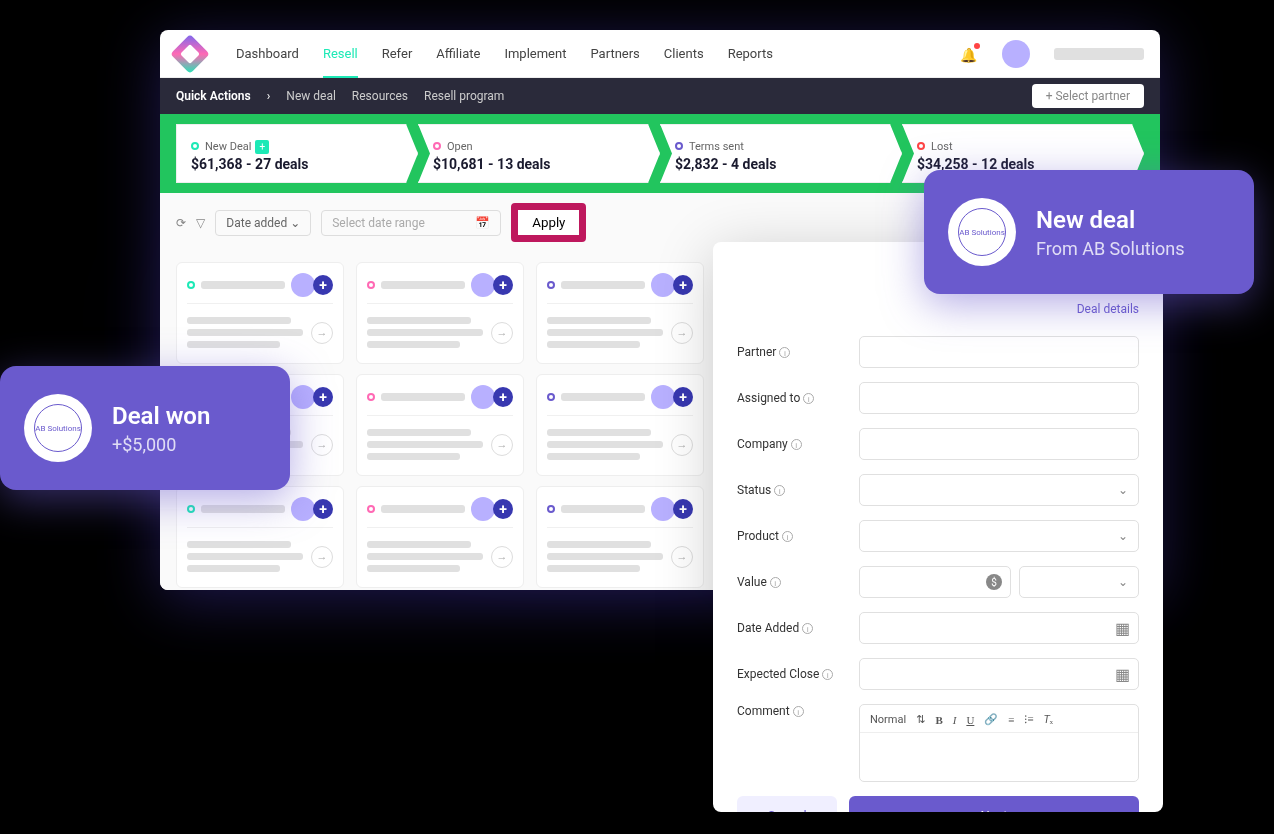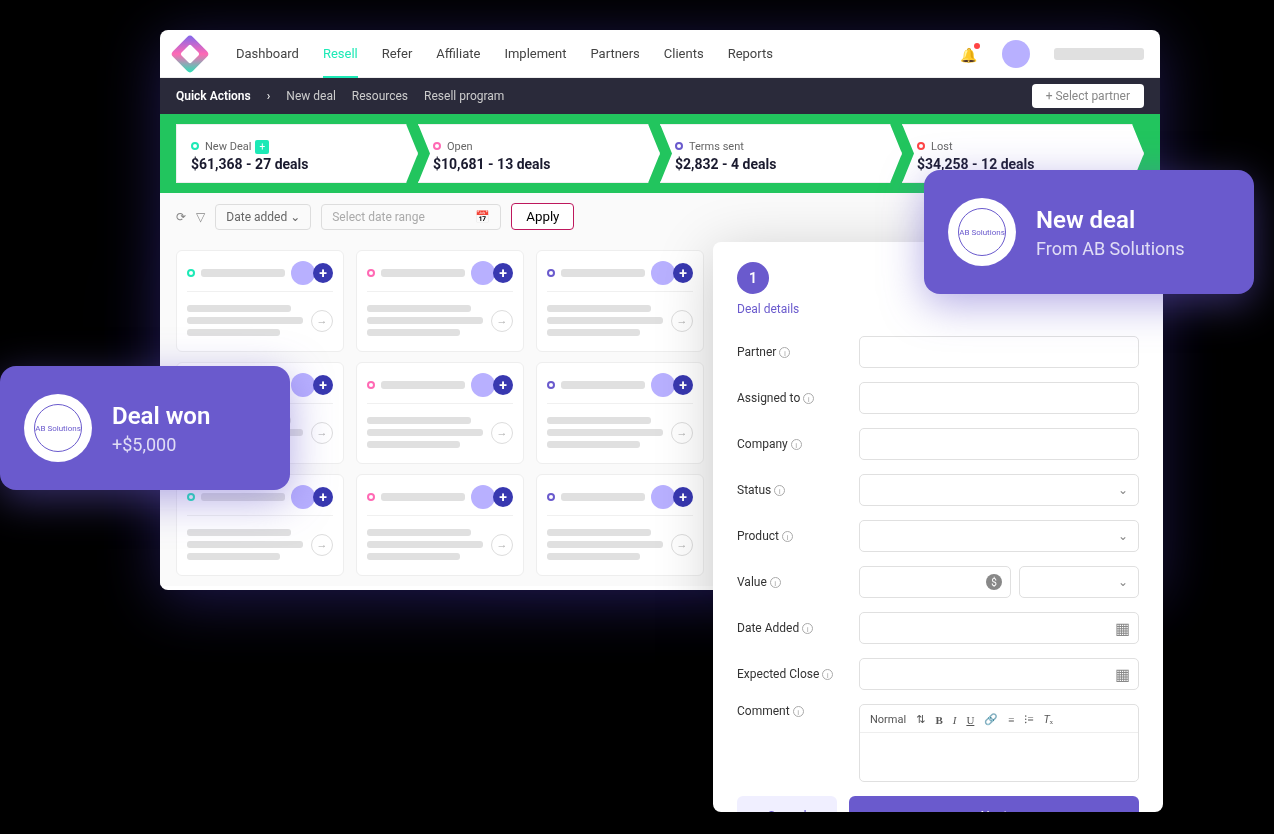--- a/index.html
+++ b/index.html
@@ -25,21 +25,21 @@
 .stage-card{flex:1;background:#fff;border:1px solid #eee;padding:10px 14px;position:relative;clip-path:polygon(0 0,calc(100% - 12px) 0,100% 50%,calc(100% - 12px) 100%,0 100%,12px 50%)}
 .stage-card:first-child{clip-path:polygon(0 0,calc(100% - 12px) 0,100% 50%,calc(100% - 12px) 100%,0 100%)}
 .stage-dot{display:inline-block;width:8px;height:8px;border:2px solid;border-radius:50%;margin-right:6px}
 .stage-name{font-size:11px;color:#666}
 .stage-amt{font-size:14px;font-weight:700;margin-top:2px;color:#1a1a2e}
 .stage-plus{display:inline-block;width:14px;height:14px;background:#1de9b6;color:#fff;text-align:center;line-height:14px;font-size:10px;border-radius:2px;margin-left:4px}
 .filter-bar{padding:10px 16px;display:flex;align-items:center;gap:10px;background:#fafafa;font-size:12px}
 .refresh-icon,.filter-icon{cursor:pointer;color:#888}
 .date-sel{border:1px solid #ddd;padding:5px 10px;border-radius:4px;color:#666;cursor:pointer}
 .date-range{border:1px solid #ddd;padding:5px 10px;border-radius:4px;color:#aaa;flex:0 0 180px;display:flex;justify-content:space-between;align-items:center}
-.apply-btn{border:1px solid #be185d;padding:5px 14px;border-radius:4px;background:#fff;cursor:pointer}
+.apply-btn{border:7px solid #be185d;padding:5px 14px;border-radius:4px;background:#fff;cursor:pointer}
 .board{padding:10px 16px;display:flex;gap:12px;background:#fafafa}
 .col{flex:0 0 168px;display:flex;flex-direction:column;gap:10px}
 .col.narrow{flex:0 0 40px}
 .card{background:#fff;border:1px solid #eee;border-radius:6px;padding:10px}
 .card-head{display:flex;align-items:center;gap:6px;margin-bottom:6px}
 .col-dot{width:8px;height:8px;border:2px solid;border-radius:50%}
 .card-head .skel-bar{flex:1;height:8px}
 .card-avatar{width:24px;height:24px;background:#b8b0ff;border-radius:50%}
 .card-plus{width:20px;height:20px;background:#3838b0;color:#fff;border-radius:50%;display:flex;align-items:center;justify-content:center;font-size:14px;font-weight:700;margin-left:-8px}
 .card-body{display:flex;align-items:center;gap:8px;padding-top:8px;border-top:1px solid #f0f0f0}
@@ -49,21 +49,21 @@
 
 .callout-won{position:absolute;top:366px;left:0;width:290px;background:#6a5acd;border-radius:16px;padding:28px 24px;display:flex;align-items:center;gap:20px;z-index:3;box-shadow:0 10px 40px rgba(106,90,205,0.5)}
 .callout-circle{width:68px;height:68px;background:#fff;border-radius:50%;display:flex;align-items:center;justify-content:center;flex-shrink:0}
 .callout-circle-inner{width:48px;height:48px;border:1px solid #6a5acd;border-radius:50%;display:flex;align-items:center;justify-content:center;font-size:8px;color:#6a5acd;text-align:center}
 .callout-title{color:#fff;font-size:24px;font-weight:600}
 .callout-sub{color:#e0ddf5;font-size:18px;margin-top:4px}
 
 .callout-new{position:absolute;top:170px;right:20px;width:330px;background:#6a5acd;border-radius:16px;padding:28px 24px;display:flex;align-items:center;gap:20px;z-index:10;box-shadow:0 10px 40px rgba(106,90,205,0.5)}
 
 .deal-panel{position:absolute;top:242px;left:713px;width:450px;height:570px;background:#fff;border-radius:8px;z-index:5;box-shadow:0 10px 60px rgba(0,0,0,0.2);padding:20px 24px;overflow:hidden}
-.step-header{text-align:left;margin-bottom:20px}
+.step-header{text-align:right;margin-bottom:20px}
 .step-num{width:32px;height:32px;background:#6a5acd;color:#fff;border-radius:50%;display:inline-flex;align-items:center;justify-content:center;font-size:14px;font-weight:600}
 .step-label{font-size:12px;color:#6a5acd;margin-top:8px}
 .form-row{display:flex;align-items:center;margin-bottom:14px;gap:12px}
 .form-label{flex:0 0 110px;font-size:12px;color:#333}
 .info-icon{display:inline-block;width:11px;height:11px;border:1px solid #aaa;border-radius:50%;font-size:8px;color:#aaa;text-align:center;line-height:11px;margin-left:3px}
 .form-input{flex:1;height:32px;border:1px solid #e0e0e0;border-radius:5px;padding:0 10px;font-size:12px;background:#fff}
 .form-select{flex:1;height:32px;border:1px solid #e0e0e0;border-radius:5px;padding:0 10px;font-size:12px;display:flex;align-items:center;justify-content:flex-end;color:#888}
 .value-group{flex:1;display:flex;gap:8px}
 .value-amt{flex:1;height:32px;border:1px solid #e0e0e0;border-radius:5px;display:flex;align-items:center;justify-content:flex-end;padding:0 8px}
 .dollar-badge{width:16px;height:16px;background:#888;color:#fff;border-radius:50%;font-size:10px;display:flex;align-items:center;justify-content:center}

